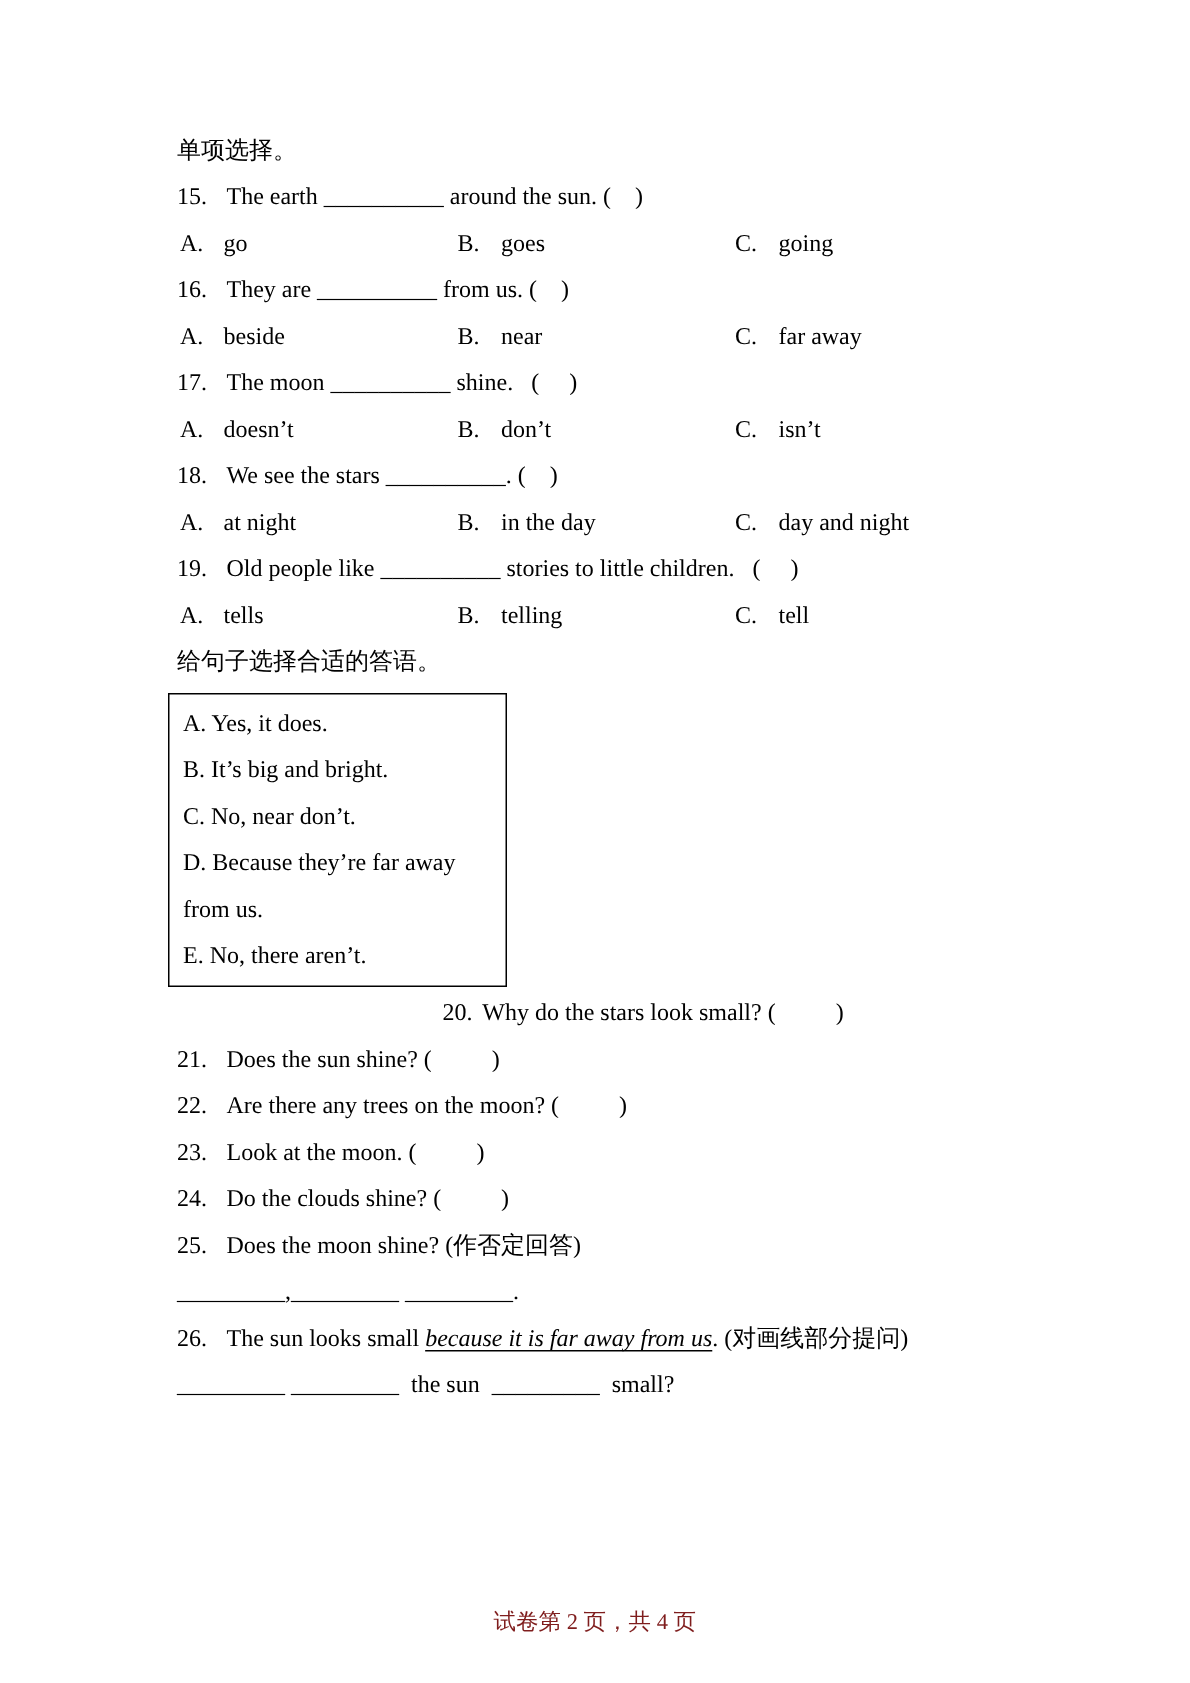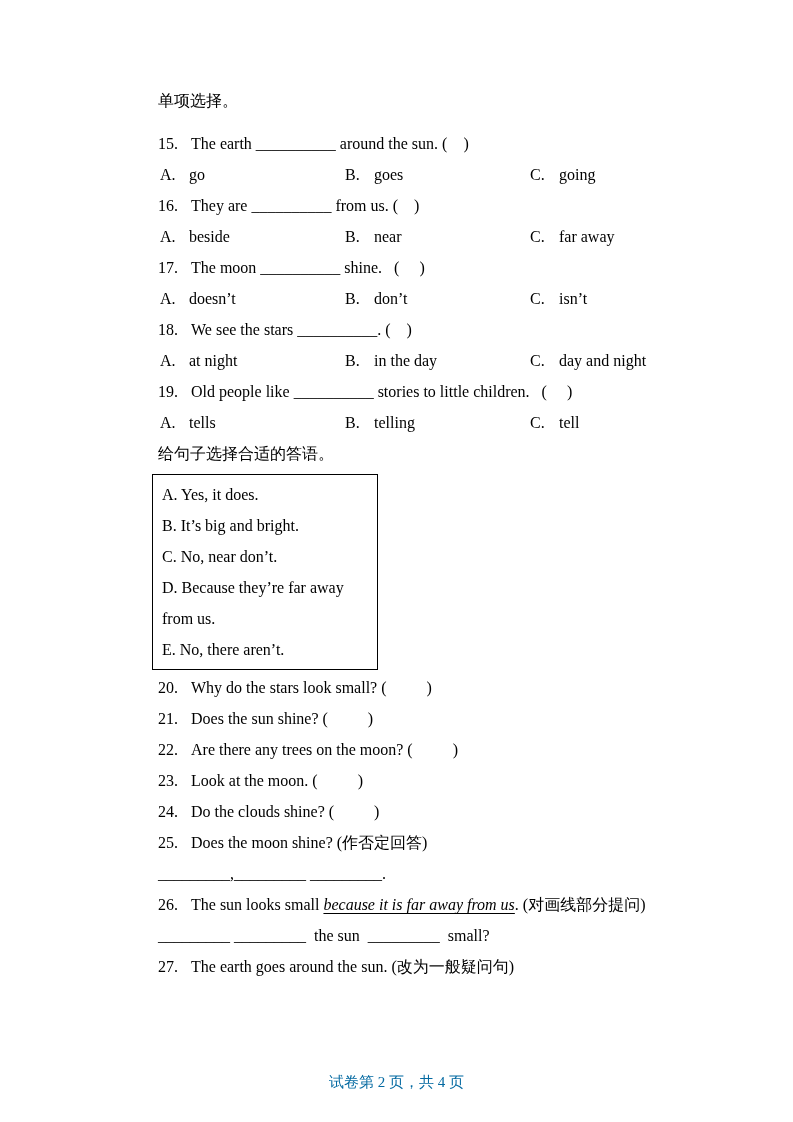--- a/index.html
+++ b/index.html
@@ -10,39 +10,38 @@
   .page {
     position: relative;
     width: 793px;
     height: 1122px;
     background: #ffffff;
     color: #000000;
     font-family: "Liberation Serif", "DejaVu Serif", serif;
     font-size: 16px;
     overflow: hidden;
     box-sizing: border-box;
-    padding-left: 40px;
   }
   .content {
     padding: 85px 60px 0 118px;
   }
   .line {
     line-height: 31px;
     white-space: pre-wrap;
   }
   .q-num {
     display: inline-block;
     min-width: 33px;
     white-space: pre;
   }
   .q-text {
     white-space: pre-wrap;
   }
   .first-q {
-    margin-top: 12px;
+    margin-top: 0;
   }
   .opts {
     display: grid;
     grid-template-columns: 185px 185px 1fr;
     padding-left: 2px;
     line-height: 31px;
   }
   .opt-label {
     display: inline-block;
     min-width: 29px;
@@ -57,37 +56,38 @@
     width: 226px;
     border: 1.5px solid #000000;
     padding: 4px 4px 4px 9px;
     box-sizing: border-box;
   }
   .answer-box .line {
     line-height: 31px;
   }
   .after-box {
     margin-top: 2px;
+    text-align: center;
   }
   .sec3-heading {
     margin-top: 31px;
   }
   .u {
     text-decoration: underline;
     text-underline-offset: 3px;
     font-style: italic;
   }
   .footer {
     position: absolute;
     left: 0;
     right: 0;
     bottom: 30px;
     text-align: center;
     font-size: 15px;
-    color: #0369a1;
+    color: #7f1d1d;
     line-height: 20px;
   }
 </style>
 </head>
 <body>
 
 <div class="page">
   <div class="content">
 
     <div class="line">单项选择。</div>
@@ -143,18 +143,17 @@
     <div class="line"><span class="q-num">23.</span><span class="q-text">Look at the moon. (          )</span></div>
     <div class="line"><span class="q-num">24.</span><span class="q-text">Do the clouds shine? (          )</span></div>
 
 
     <div class="line"><span class="q-num">25.</span><span class="q-text">Does the moon shine? (作否定回答)</span></div>
     <div class="line">_________,_________ _________.</div>
 
     <div class="line"><span class="q-num">26.</span><span class="q-text">The sun looks small </span><span class="q-text u">because it is far away from us</span><span class="q-text">. (对画线部分提问)</span></div>
     <div class="line">_________ _________  the sun  _________  small?</div>
 
-    <div class="line"><span class="q-num">27.</span><span class="q-text">The earth goes around the sun. (改为一般疑问句)</span></div>
 
   </div>
 
   <div class="footer">试卷第 2 页，共 4 页</div>
 </div>
 
 </body></html>

